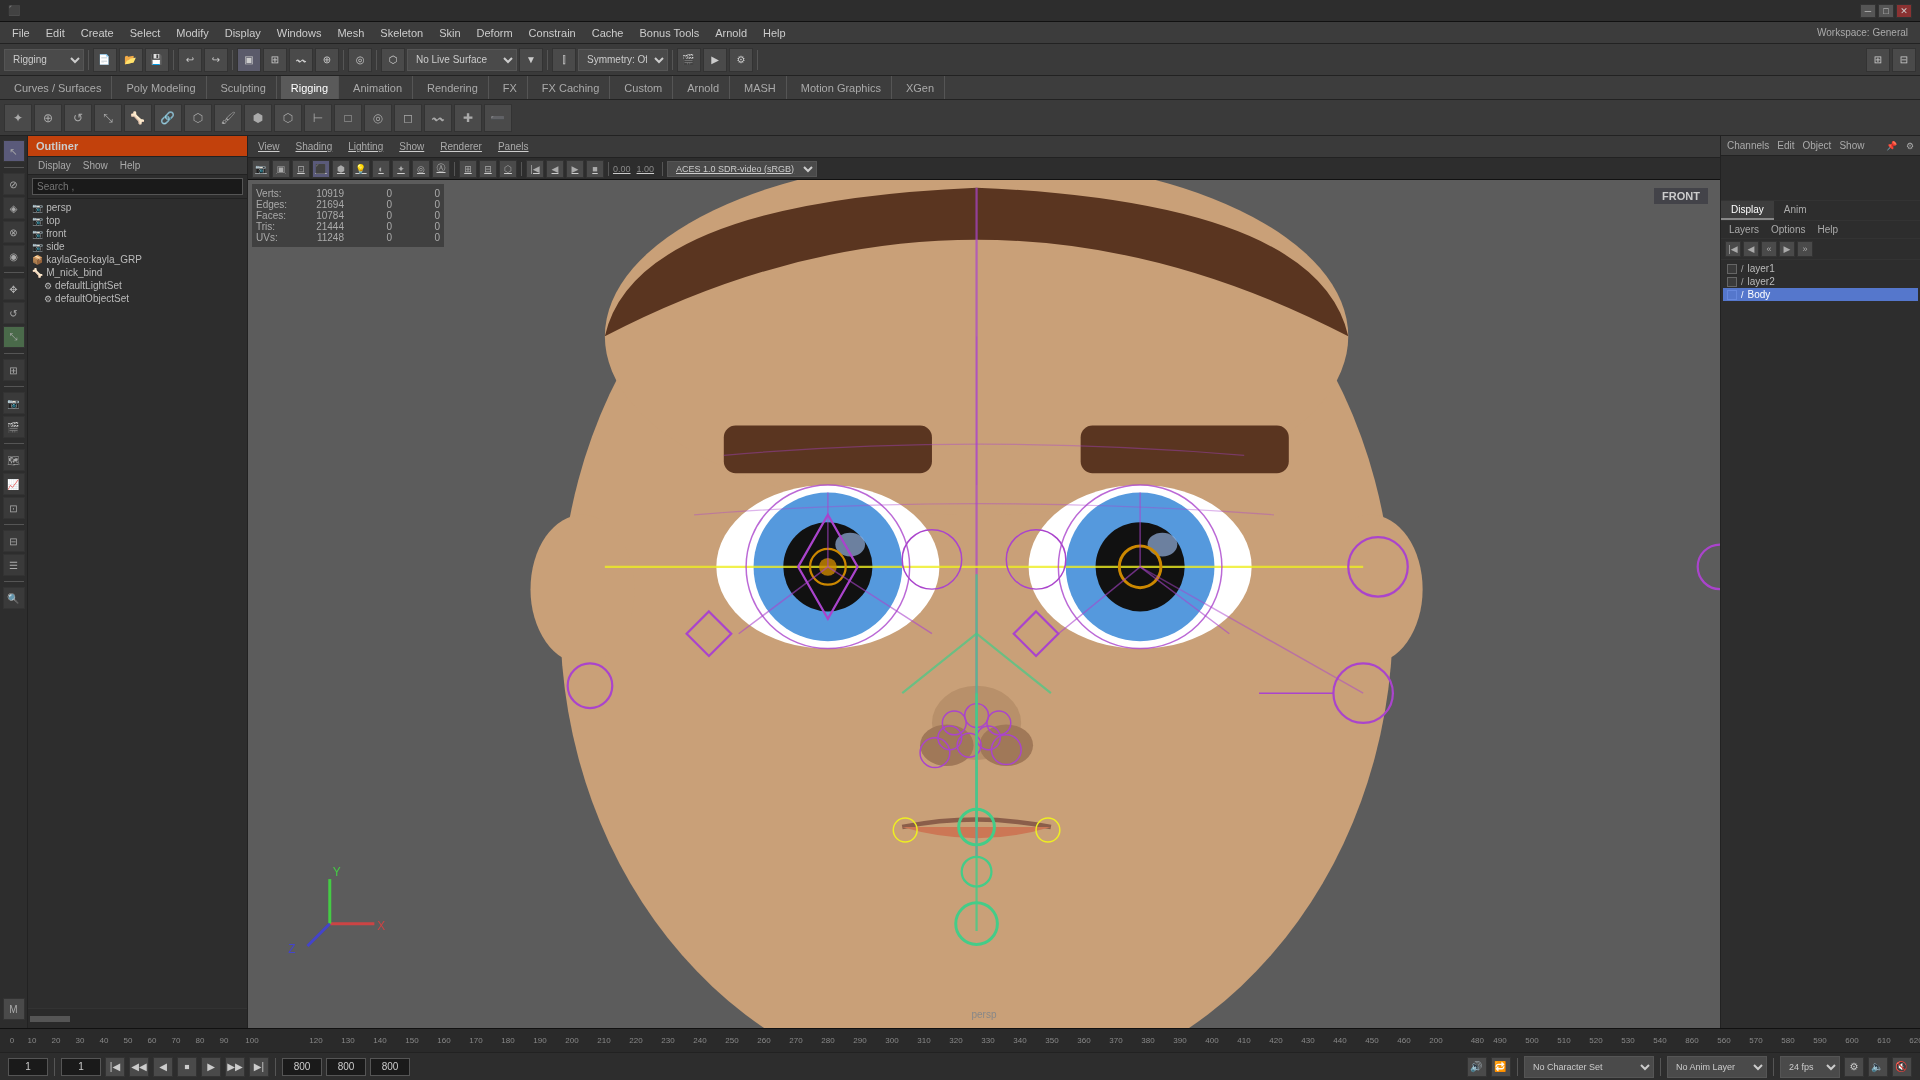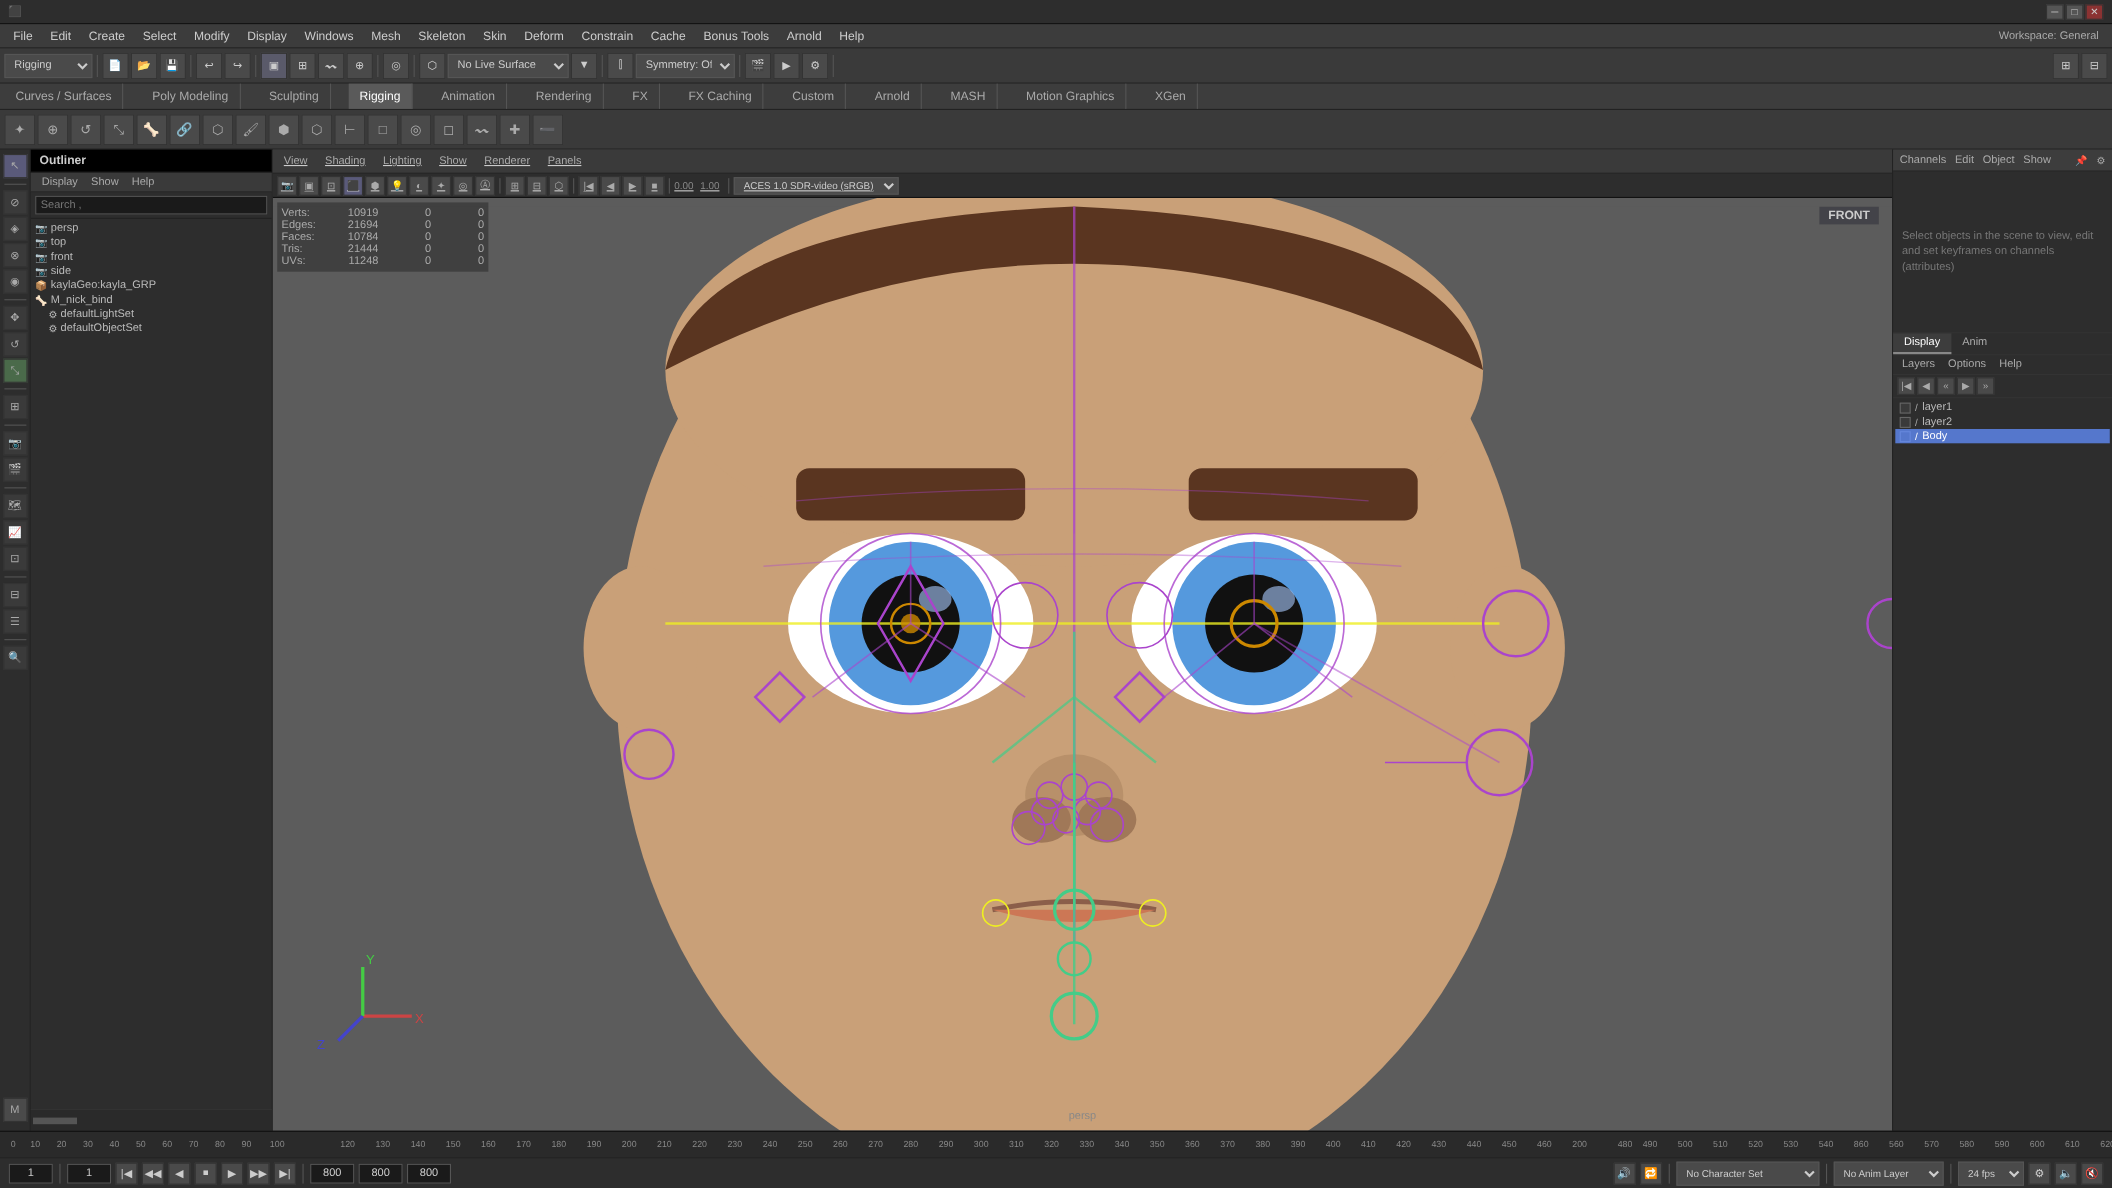--- a/index.html
+++ b/index.html
@@ -13,39 +13,39 @@
     #menu-bar { width: 100%; height: 22px; background: #3c3c3c; display: flex; align-items: center; padding: 0 4px; border-bottom: 1px solid #222; }
     .menu-item { padding: 2px 8px; font-size: 11px; color: #ccc; cursor: pointer; }
 
     
     #toolbar { width: 100%; height: 32px; background: #3a3a3a; display: flex; align-items: center; padding: 0 4px; gap: 2px; border-bottom: 1px solid #222; }
     .toolbar-btn { height: 24px; min-width: 24px; background: #4a4a4a; border: 1px solid #333; cursor: pointer; display: flex; align-items: center; justify-content: center; color: #ccc; font-size: 10px; padding: 0 3px; }
     .toolbar-separator { width: 1px; height: 20px; background: #555; margin: 0 2px; }
     .toolbar-dropdown { height: 22px; background: #4a4a4a; border: 1px solid #555; color: #ccc; font-size: 10px; padding: 0 4px; cursor: pointer; }
 
     
-    #shelf-tabs { width: 100%; height: 24px; background: #3d3d3d; display: flex; align-items: center; padding: 0 4px; border-bottom: 1px solid #222; gap: 16px; }
+    #shelf-tabs { width: 100%; height: 24px; background: #3d3d3d; display: flex; align-items: center; padding: 0 4px; border-bottom: 1px solid #222; gap: 4px; }
     .shelf-tab { padding: 3px 10px; font-size: 11px; color: #aaa; cursor: pointer; border-right: 1px solid #555; height: 100%; display: flex; align-items: center; }
     .shelf-tab.active { background: #5a5a5a; color: #fff; }
 
     
     #shelf-icons { width: 100%; height: 36px; background: #3a3a3a; display: flex; align-items: center; padding: 0 4px; gap: 2px; border-bottom: 1px solid #222; }
     .shelf-icon { width: 28px; height: 28px; background: #4a4a4a; border: 1px solid #333; cursor: pointer; display: flex; align-items: center; justify-content: center; font-size: 12px; color: #aaa; }
 
     
     #main { display: flex; width: 100%; height: calc(1080px - 22px - 22px - 32px - 24px - 36px - 24px - 28px); }
 
     
     #left-toolbar { width: 28px; background: #2d2d2d; display: flex; flex-direction: column; align-items: center; padding: 4px 0; gap: 2px; border-right: 1px solid #222; flex-shrink: 0; }
     .left-btn { width: 22px; height: 22px; background: #3a3a3a; border: 1px solid #333; cursor: pointer; display: flex; align-items: center; justify-content: center; font-size: 10px; color: #aaa; }
     .left-separator { width: 20px; height: 1px; background: #555; margin: 3px 0; }
 
     
     #outliner { width: 220px; background: #2d2d2d; border-right: 1px solid #222; display: flex; flex-direction: column; flex-shrink: 0; }
-    #outliner-header { background: #000000; padding: 4px 8px; font-size: 11px; font-weight: bold; color: #ccc; border-bottom: 1px solid #222; }
+    #outliner-header { background: #c2410c; padding: 4px 8px; font-size: 11px; font-weight: bold; color: #ccc; border-bottom: 1px solid #222; }
     #outliner-menubar { display: flex; gap: 0; padding: 2px 4px; background: #3a3a3a; border-bottom: 1px solid #222; }
     .outliner-menu { font-size: 10px; color: #aaa; padding: 1px 6px; cursor: pointer; }
     #outliner-search { padding: 3px 4px; background: #2d2d2d; border-bottom: 1px solid #222; }
     #outliner-search input { width: 100%; background: #1a1a1a; border: 1px solid #555; color: #ccc; font-size: 10px; padding: 2px 4px; }
     #outliner-content { flex: 1; overflow-y: auto; padding: 2px 0; }
     .outliner-item { display: flex; align-items: center; padding: 1px 4px; cursor: pointer; font-size: 10px; color: #bbb; }
     .outliner-item .indent { display: inline-block; }
     .outliner-item .item-icon { margin-right: 3px; font-size: 9px; }
 
     
@@ -505,21 +505,20 @@
     <div id="right-header">
       <span style="cursor:pointer;">Channels</span>
       <span style="cursor:pointer;">Edit</span>
       <span style="cursor:pointer;">Object</span>
       <span style="cursor:pointer;">Show</span>
       <div style="flex:1;"></div>
       <div style="font-size:9px; cursor:pointer;">📌</div>
       <div style="font-size:9px; cursor:pointer;">⚙</div>
     </div>
 
-    <div id="channels-hint">Select objects in the scene to view, edit and set keyframes on channels (attributes)</div>
 
     <div id="display-anim">
       <div id="display-anim-tabs">
         <div class="da-tab active">Display</div>
         <div class="da-tab">Anim</div>
       </div>
       <div id="display-anim-menu">
         <div class="da-menu-item">Layers</div>
         <div class="da-menu-item">Options</div>
         <div class="da-menu-item">Help</div>

